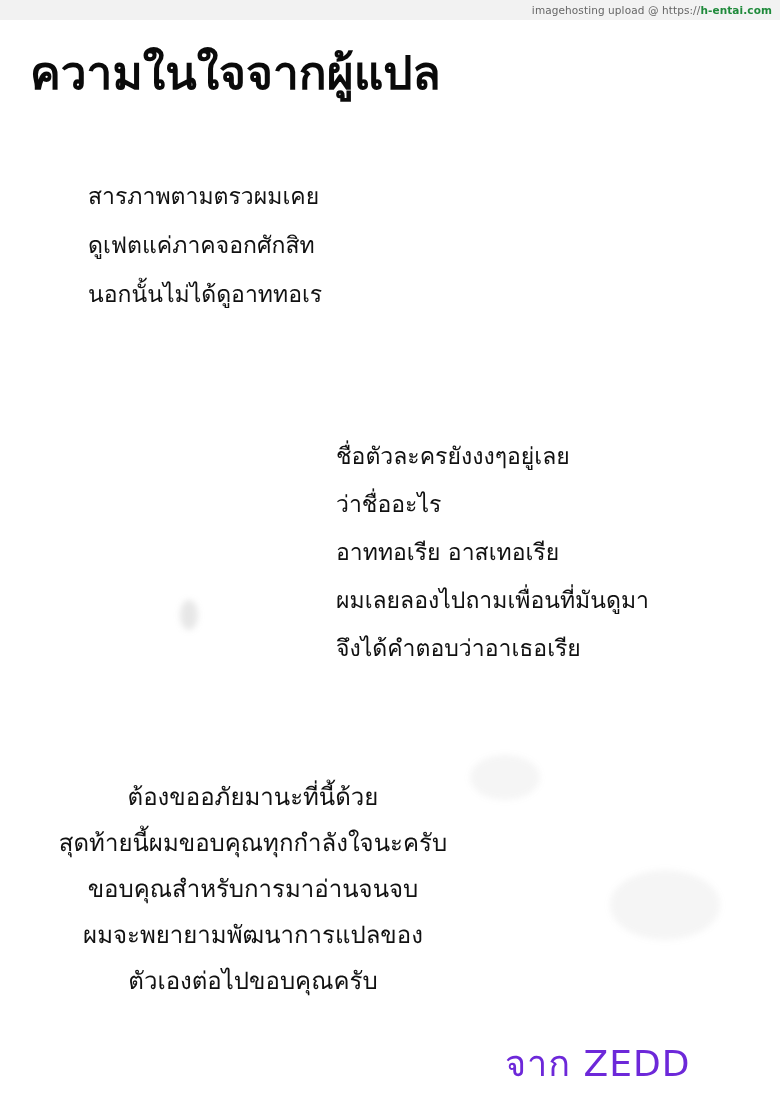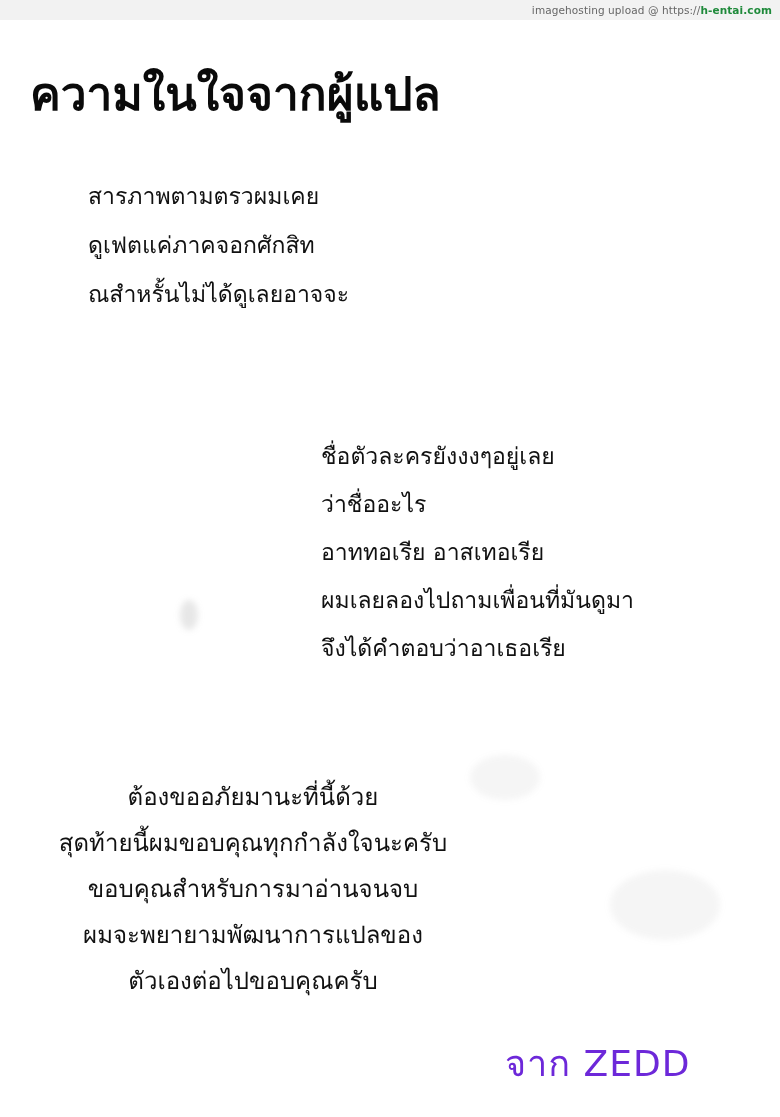--- a/index.html
+++ b/index.html
@@ -46,27 +46,28 @@
   .page {
     position: absolute;
     top: 20px;
     left: 0;
     width: 780px;
     height: 1097px;
   }
 
   .title {
     position: absolute;
-    top: 48px;
+    top: 28px;
     left: 30px;
     font-size: 46px;
     font-weight: bold;
     line-height: 1.15;
     color: #0a0a0a;
     white-space: nowrap;
+    font-family: Liberation Serif, serif;
   }
 
   .block {
     position: absolute;
   }
 
   .line {
     font-size: 23px;
     line-height: 1.0;
     color: #111111;
@@ -77,21 +78,21 @@
   
   .stanza-a {
     top: 165px;
     left: 88px;
     text-align: left;
   }
 
   
   .stanza-b {
     top: 425px;
-    left: 321px;
+    left: 336px;
     text-align: left;
   }
   .stanza-b .line {
     margin-bottom: 25px;
   }
 
   
   .stanza-c {
     top: 765px;
     left: 18px;
@@ -136,21 +137,21 @@
 
   <div class="smudge smudge-1"></div>
   <div class="smudge smudge-2"></div>
   <div class="smudge smudge-3"></div>
 
   <div class="title">ความในใจจากผู้แปล</div>
 
   <div class="block stanza-a">
     <div class="line">สารภาพตามตรวผมเคย</div>
     <div class="line">ดูเฟตแค่ภาคจอกศักสิท</div>
-    <div class="line">ณสำหรั้นไม่ได้ดูเลยอาจจะ</div>
+    <div class="line">นอกนั้นไม่ได้ดูอาททอเร</div>
   </div>
 
   <div class="block stanza-b">
     <div class="line">ชื่อตัวละครยังงงๆอยู่เลย</div>
     <div class="line">ว่าชื่ออะไร</div>
     <div class="line">อาททอเรีย อาสเทอเรีย</div>
     <div class="line">ผมเลยลองไปถามเพื่อนที่มันดูมา</div>
     <div class="line">จึงได้คำตอบว่าอาเธอเรีย</div>
   </div>
 

